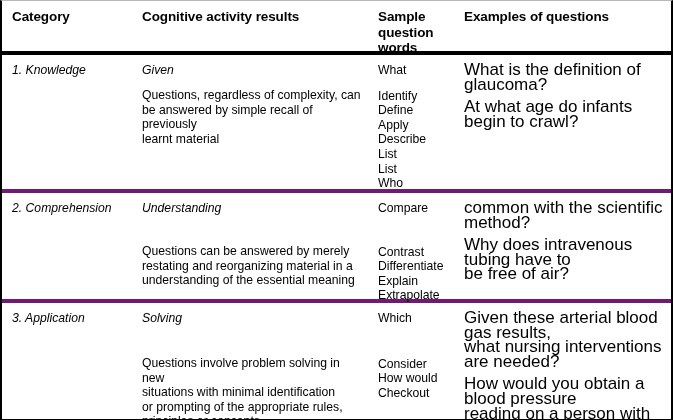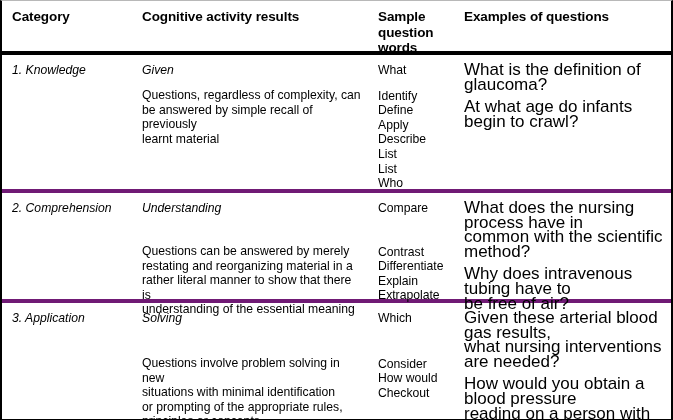--- a/index.html
+++ b/index.html
@@ -176,38 +176,36 @@
   <div class="row body-row r2">
     <div class="cell c1">
       <div class="cat-text">2. Comprehension</div>
     </div>
     <div class="cell c2">
       <p class="sub-title">Understanding</p>
       <div class="gap-r2"></div>
       <p class="desc">
         <span class="ln">Questions can be answered by merely</span>
         <span class="ln">restating and reorganizing material in a</span>
-        <span class="ln">rather literal manner to show that there is</span>
         <span class="ln">understanding of the essential meaning</span>
       </p>
     </div>
     <div class="cell c3">
       <div class="words">
         <span class="w">Compare</span>
         <div class="gap-r2"></div>
         <span class="w">Contrast</span>
         <span class="w">Differentiate</span>
         <span class="w">Explain</span>
         <span class="w">Extrapolate</span>
       </div>
     </div>
     <div class="cell c4">
       <div class="qs">
         <p class="q">
-          <span class="ln">What does the nursing process have in</span>
           <span class="ln">common with the scientific method?</span>
         </p>
         <p class="q">
           <span class="ln">Why does intravenous tubing have to</span>
           <span class="ln">be free of air?</span>
         </p>
       </div>
     </div>
   </div>
 

